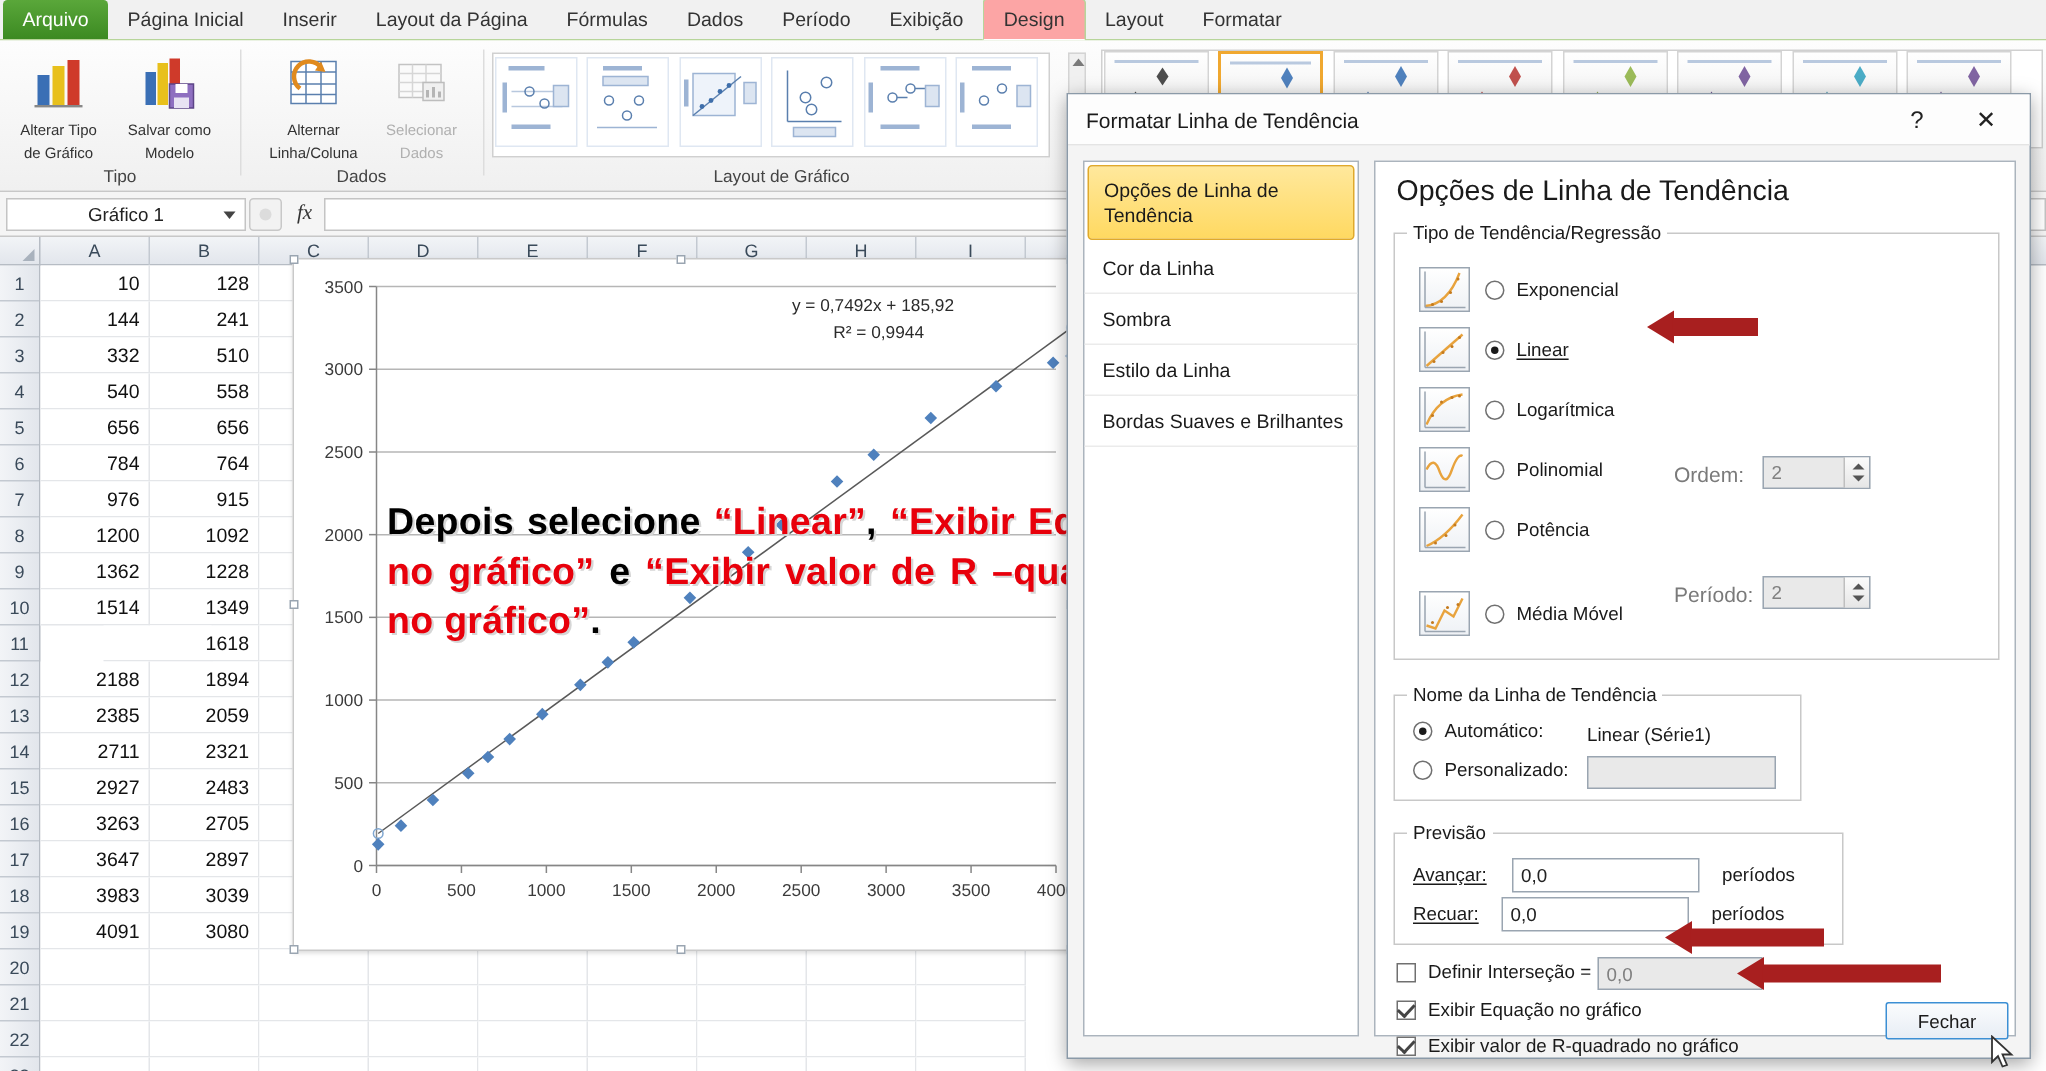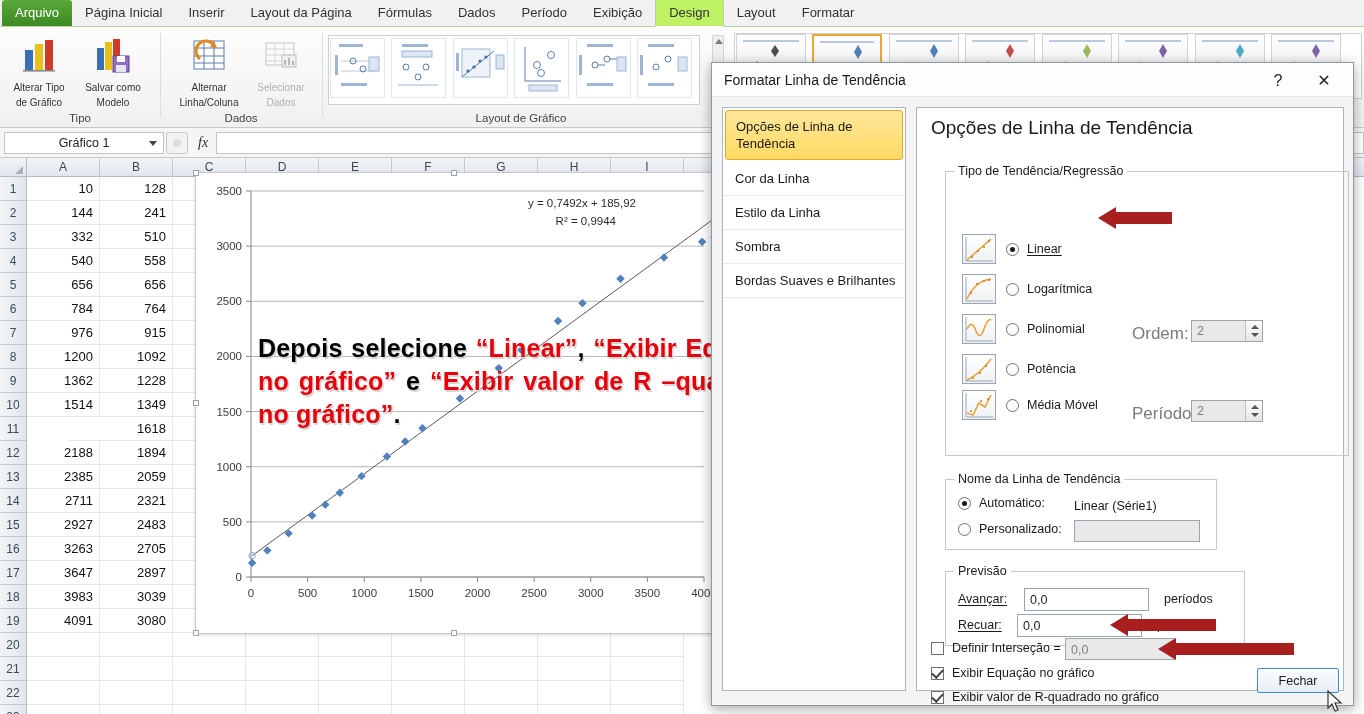--- a/index.html
+++ b/index.html
@@ -19,21 +19,21 @@
   .tab {
     font-size:13px; color:#333; padding:5px 13px 6px 13px; line-height:15px;
     white-space:nowrap; cursor:default;
   }
   .tab.file {
     background:linear-gradient(180deg,#5aa73a 0%,#3c8a22 100%);
     color:#fff; border-radius:3px 3px 0 0; font-weight:normal;
     padding:5px 13px 6px 13px; margin-left:2px;
   }
   .tab.active {
-    background:#bef264; border:1px solid #b7d59a; border-bottom:1px solid #fff;
+    background:#fca5a5; border:1px solid #b7d59a; border-bottom:1px solid #fff;
     border-radius:3px 3px 0 0; margin-bottom:-1px; position:relative; z-index:3;
   }
 
   
   #ribbon {
     position:absolute; left:0; top:27px; width:1364px; height:101px;
     background:linear-gradient(180deg,#fdfdfd 0%,#f0f0f0 100%);
     border-bottom:1px solid #c8c8c8;
   }
   .rgroup { position:absolute; top:2px; height:97px; }
@@ -135,21 +135,21 @@
     background:#fff; border:1px solid #abb4bd; }
   .navitem { font-size:13px; color:#1a1a1a; padding:8px 6px 8px 12px; cursor:default;
              border-bottom:1px solid #ebebeb; line-height:17px; }
   .navitem.sel { background:linear-gradient(180deg,#ffe89c 0%,#ffd961 100%);
                  border:1px solid #e0a92b; border-radius:3px; margin:2px; padding:7px 6px 7px 10px;}
 
   #pane { position:absolute; left:204px; top:44px; width:428px; height:584px;
     background:#fff; border:1px solid #abb4bd; }
   #panetitle { position:absolute; left:14px; top:9px; font-size:19px; color:#1a1a1a; }
 
-  fieldset.grp { position:absolute; border:1px solid #c8c8c8; margin:16px; padding:0; }
+  fieldset.grp { position:absolute; border:1px solid #c8c8c8; margin:0; padding:0; }
   fieldset.grp > legend { font-size:12.5px; color:#1a1a1a; margin-left:8px; padding:0 4px; }
 
   .radiorow { position:absolute; display:flex; align-items:center; }
   .radio { width:13px;height:13px; border:1px solid #707070; border-radius:50%;
     background:#fff; margin-right:8px; position:relative; flex:0 0 auto;}
   .radio.on:after { content:""; position:absolute; left:3px; top:3px; width:5px;height:5px;
     border-radius:50%; background:#1a1a1a; }
   .rlabel { font-size:12.5px; color:#1a1a1a; white-space:nowrap; }
   .thumb { width:34px;height:30px; border:1px solid #9aa5b1;
     background:linear-gradient(180deg,#ffffff 0%,#eef1f5 100%); margin-right:10px; position:relative;
@@ -167,21 +167,21 @@
   .tbox.dis { background:#e9e9e9; color:#808080; }
   .spin { position:absolute; border:1px solid #9aa5b1; background:#e9e9e9;
     font-size:12.5px; color:#808080; padding:2px 5px; line-height:17px; }
   .spinbtns { position:absolute; right:0; top:0; bottom:0; width:17px;
     border-left:1px solid #bfbfbf; background:linear-gradient(180deg,#fbfbfb,#e6e6e6); }
   .spinbtns:before, .spinbtns:after { content:""; position:absolute; left:5px; border-left:4px solid transparent; border-right:4px solid transparent;}
   .spinbtns:before { top:4px; border-bottom:4px solid #555; }
   .spinbtns:after { bottom:4px; border-top:4px solid #555; }
 
   .inlinetxt { position:absolute; font-size:12.5px; color:#1a1a1a; }
-  .dimtxt { position:absolute; font-size:17px; color:#7a7a7a; }
+  .dimtxt { position:absolute; font-size:14px; color:#7a7a7a; }
 
   #fecharbtn { position:absolute; right:14px; bottom:12px; width:82px; height:25px;
     background:linear-gradient(180deg,#fbfcfd 0%,#e7edf5 100%);
     border:1px solid #3c8fd4; border-radius:2px; font-size:12.5px; color:#1a1a1a;
     display:flex; align-items:center; justify-content:center; cursor:default; }
 
   
   .arrow { position:absolute; }
   .arrow .shaft { position:absolute; right:0; background:#a81f1f; }
   .arrow .head { position:absolute; left:0; width:0;height:0;
@@ -817,31 +817,46 @@
 <div id="dialog">
   <div id="dlgtitlebar">
     <div id="dlgtitle">Formatar Linha de Tendência</div>
     <div id="dlghelp">?</div>
     <div id="dlgclose">✕</div>
   </div>
 
   <div id="navpane">
     <div class="navitem sel">Opções de Linha de Tendência</div>
     <div class="navitem">Cor da Linha</div>
+    <div class="navitem">Sombra</div>
     <div class="navitem">Estilo da Linha</div>
-    <div class="navitem">Sombra</div>
     <div class="navitem">Bordas Suaves e Brilhantes</div>
   </div>
 
   <div id="pane">
     <div id="panetitle">Opções de Linha de Tendência</div>
 
     <fieldset class="grp" style="left:12px;top:40px;width:404px;height:292px;">
       <legend>Tipo de Tendência/Regressão</legend>
 
+      <div class="radiorow" style="left:16px;top:16px;">
+        <div class="thumb">
+          <svg width="32" height="28" viewBox="0 0 32 28">
+            <path d="M3 25 Q18 24 26 3" stroke="#e8a33d" stroke-width="1.6" fill="none"></path>
+            <circle cx="8" cy="24" r="1" fill="#c47a1e"></circle>
+              <circle cx="14" cy="22" r="1" fill="#c47a1e"></circle>
+            <circle cx="20" cy="16" r="1" fill="#c47a1e"></circle>
+              <circle cx="25" cy="7" r="1" fill="#c47a1e"></circle>
+            <line x1="3" y1="2" x2="3" y2="26" stroke="#9aa5b1"></line>
+              <line x1="3" y1="26" x2="30" y2="26" stroke="#9aa5b1"></line>
+          </svg>
+        </div>
+        <span class="radio"></span>
+        <span class="rlabel">Exponencial</span>
+      </div>
 
       <div class="radiorow" style="left:16px;top:56px;">
         <div class="thumb">
           <svg width="32" height="28" viewBox="0 0 32 28">
             <line x1="4" y1="25" x2="28" y2="4" stroke="#e8a33d" stroke-width="1.6"></line>
             <circle cx="9" cy="22" r="1" fill="#c47a1e"></circle>
               <circle cx="15" cy="16" r="1" fill="#c47a1e"></circle>
             <circle cx="21" cy="12" r="1" fill="#c47a1e"></circle>
               <circle cx="26" cy="6" r="1" fill="#c47a1e"></circle>
             <line x1="3" y1="2" x2="3" y2="26" stroke="#9aa5b1"></line>
@@ -893,21 +908,21 @@
               <circle cx="17" cy="18" r="1" fill="#c47a1e"></circle>
             <circle cx="23" cy="11" r="1" fill="#c47a1e"></circle>
             <line x1="3" y1="2" x2="3" y2="26" stroke="#9aa5b1"></line>
               <line x1="3" y1="26" x2="30" y2="26" stroke="#9aa5b1"></line>
           </svg>
         </div>
         <span class="radio"></span>
         <span class="rlabel">Potência</span>
       </div>
 
-      <div class="radiorow" style="left:16px;top:212px;">
+      <div class="radiorow" style="left:16px;top:232px;">
         <div class="thumb">
           <svg width="32" height="28" viewBox="0 0 32 28">
             <path d="M4 22 L10 24 L16 12 L22 16 L28 4" stroke="#e8a33d" stroke-width="1.6" fill="none"></path>
             <circle cx="8" cy="20" r="1" fill="#c47a1e"></circle>
               <circle cx="18" cy="10" r="1" fill="#c47a1e"></circle>
             <circle cx="25" cy="8" r="1" fill="#c47a1e"></circle>
             <line x1="3" y1="2" x2="3" y2="26" stroke="#9aa5b1"></line>
               <line x1="3" y1="26" x2="30" y2="26" stroke="#9aa5b1"></line>
           </svg>
         </div>

